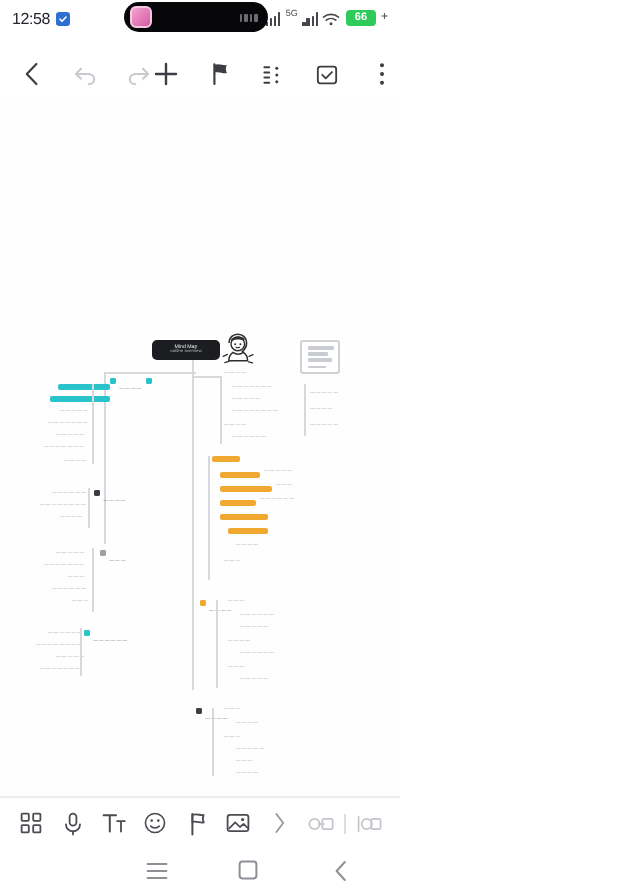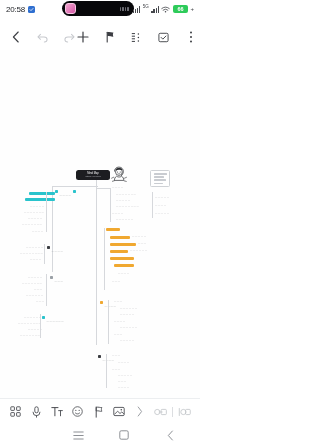--- a/index.html
+++ b/index.html
@@ -128,21 +128,21 @@
     display:flex; align-items:center; justify-content:center; gap:34px;
     padding-left:48px;
   }
   .nicon { width:12px; height:12px; display:flex; align-items:center; justify-content:center; }
 </style>
 </head>
 <body>
 
 <div class="statusbar">
   <div class="status-left">
-    <span class="clock">20:58</span>
+    <span class="clock">12:58</span>
     <span class="badge-blue">
       <svg width="5" height="5" viewBox="0 0 10 10">
           <path d="M2 5.2L4 7.2L8 3" stroke="#ffffff" stroke-width="1.6" fill="none" stroke-linecap="round" stroke-linejoin="round"></path>
         </svg>
     </span>
   </div>
 
   <div class="island">
     <span class="island-app"></span>
     <span class="island-dots">

